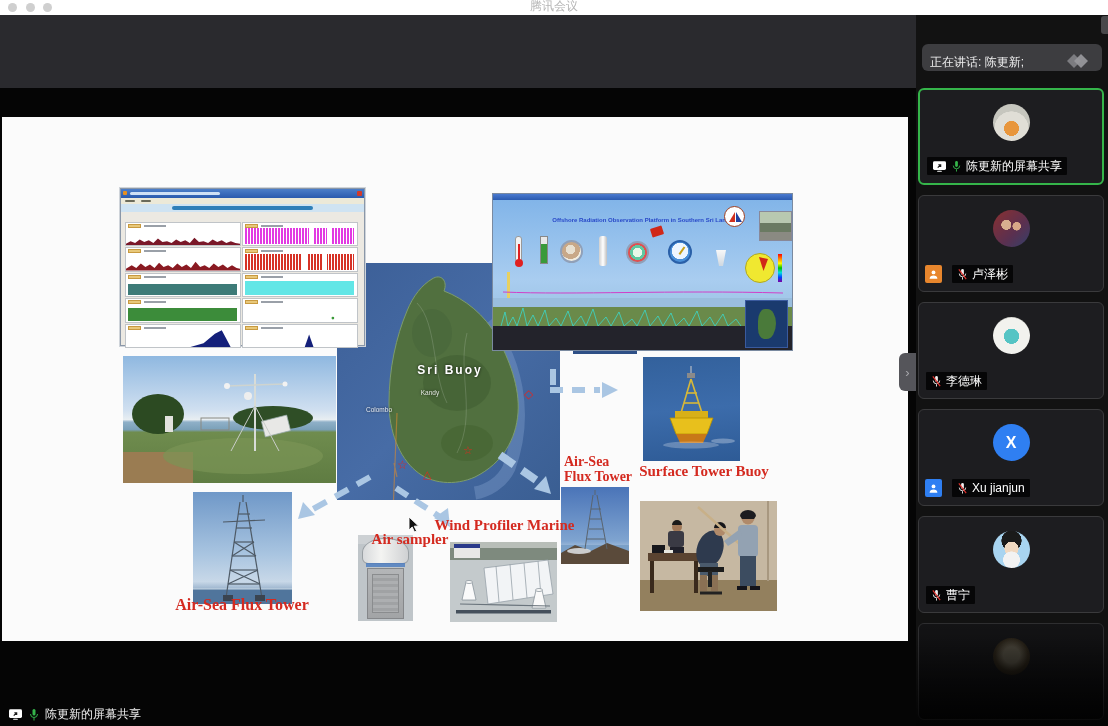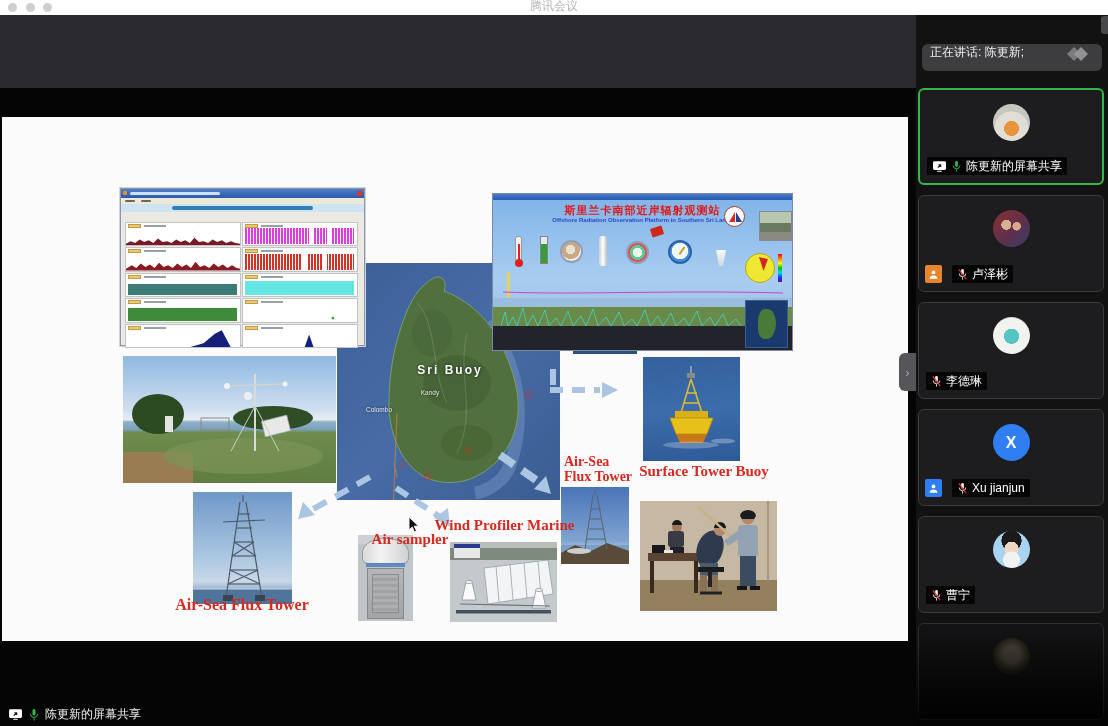--- a/index.html
+++ b/index.html
@@ -139,21 +139,21 @@
 
   
   .collapse-handle { position:absolute; left:899px; top:338px; width:17px; height:38px; background:#55555a;
     border-radius:6px 0 0 6px; display:flex; align-items:center; justify-content:center; z-index:9;
     color:#a8a8ac; font-size:13px; }
 
   
   .sidebar { position:absolute; left:916px; top:15px; width:192px; height:711px; background:#121212; }
   .top-sliver { position:absolute; right:0; top:1px; width:7px; height:18px; background:#48484a; border-radius:3px 0 0 3px; }
   .speaking-bar { position:absolute; left:6px; top:29px; width:180px; height:27px; background:#3d3d40; border-radius:6px;
-    display:flex; align-items:flex-start; padding:0 8px; z-index:5; }
+    display:flex; align-items:flex-end; padding:0 8px; z-index:5; }
   .speaking-bar .txt { color:#efefef; font-size:12px; flex:1; }
   .tiles { position:absolute; left:2px; top:73px; width:188px; }
   .tile { position:relative; width:186px; height:97px; margin-bottom:10px; background:#1d1d20;
     border:1px solid #3a3a3c; border-radius:6px; overflow:hidden; }
   .tile.active { border:2px solid #35b54a; }
   .avatar { position:absolute; left:50%; top:14px; width:37px; height:37px; margin-left:-18.5px; border-radius:50%;
     background:#555; overflow:hidden; }
   .avatar-letter { position:absolute; left:0; top:0; width:100%; height:100%; display:flex; align-items:center;
     justify-content:center; color:#fff; font-size:16px; font-weight:bold; }
   .av-photo-light { background:radial-gradient(circle at 50% 66%,#e8963c 0 24%,#e0ded6 25% 55%,#c6c6be 56%); }
@@ -299,21 +299,20 @@
             <svg viewBox="0 0 100 26" preserveAspectRatio="none">
                 <path d="M54,26 58,11 62,26 Z" fill="#14207a"></path>
               </svg>
             </div>
         </div>
       </div>
 
       <div style="position:absolute;left:571px;top:213px;width:64px;height:24px;background:#2e4f86;z-index:3;"></div>
       <div class="win-dash">
         <div class="wd-tb"></div>
-        <div class="wd-title">斯里兰卡南部近岸辐射观测站</div>
         <div class="wd-sub">Offshore Radiation Observation Platform in Southern Sri Lanka</div>
         <div class="wd-el thermo">
             <i></i>
             <u></u>
           </div>
         <div class="wd-el gtube"></div>
         <div class="wd-el gauge g1"></div>
         <div class="wd-el wcyl"></div>
         <div class="wd-el gauge g2"></div>
         <div class="wd-el gauge g3">

